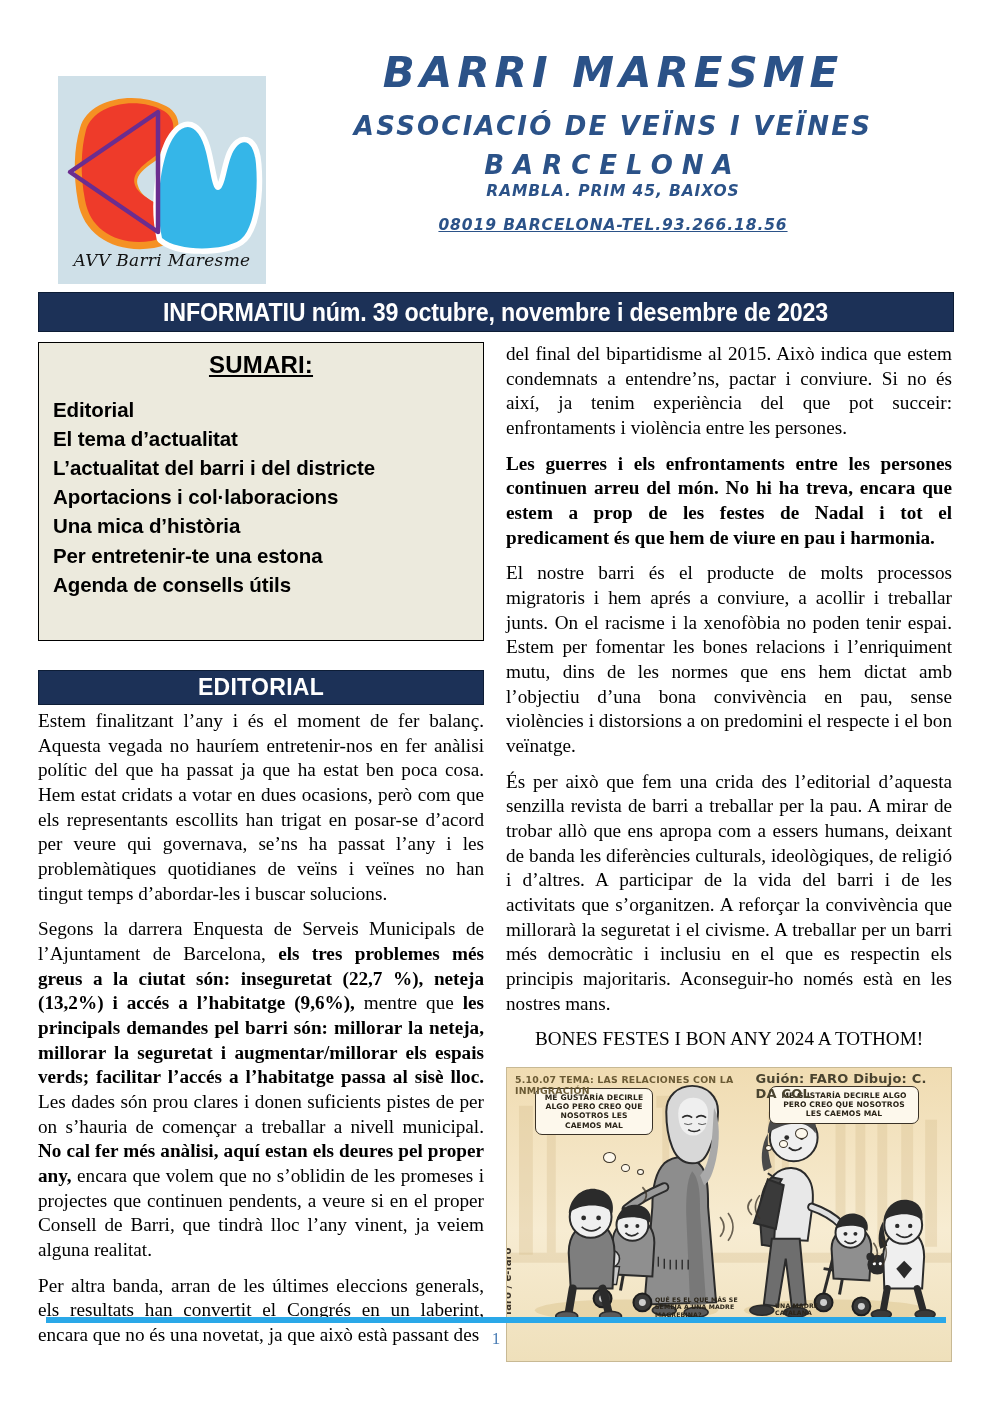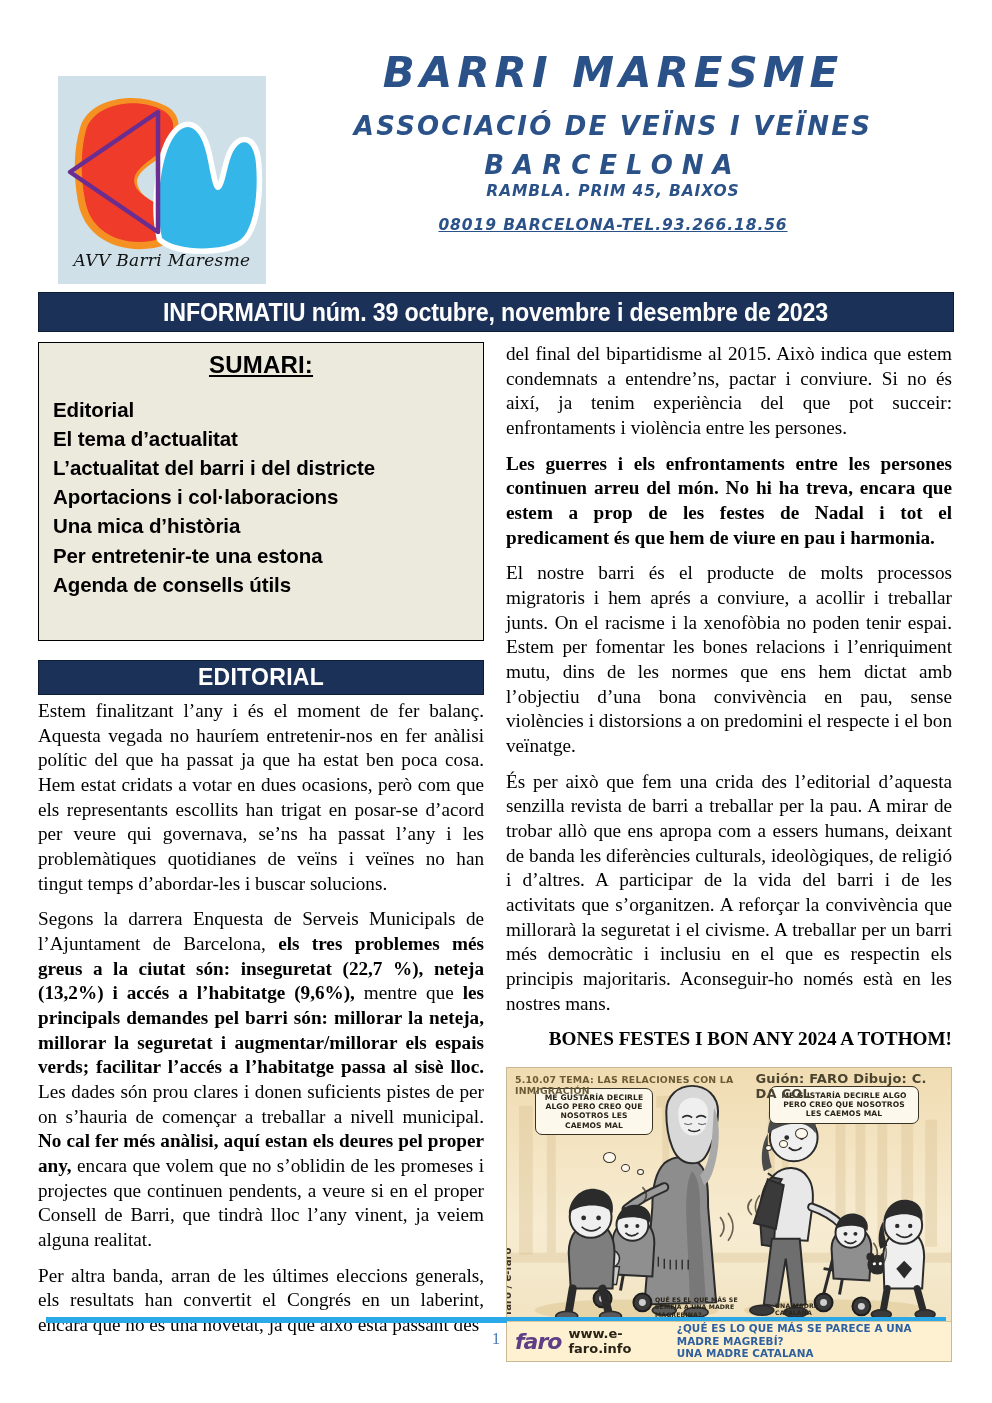--- a/index.html
+++ b/index.html
@@ -118,21 +118,21 @@
     height: 952px;
   }
   .col-left  { width: 446px; flex: 0 0 446px; }
   .col-right { width: 446px; flex: 0 0 446px; }
 
   
   .sumari-box {
     border: 1px solid #000;
     background: #eceadd;
     padding: 8px 14px 30px 14px;
-    margin-bottom: 19px;
+    margin-bottom: 29px;
     height: 299px;
   }
   .sumari-title {
     text-align: center;
     font-family: "Liberation Sans", sans-serif;
     font-weight: 700;
     font-size: 24px;
     text-decoration: underline;
     margin-bottom: 16px;
     letter-spacing: 0.2px;
@@ -172,23 +172,23 @@
     text-align: justify;
     margin: 0 0 11px 0;
     hyphens: manual;
   }
   p.body:last-child { margin-bottom: 8px; }
   p.body b, p.body strong { font-weight: 700; }
   p.allbold { font-weight: 700; }
   p.closing {
     font-family: "Liberation Serif", "DejaVu Serif", serif;
     font-size: 19.2px;
-    font-weight: 700;
+    font-weight: 400;
     margin: 0 0 10px 0;
-    text-align: right;
+    text-align: center;
     line-height: 1.2;
   }
 
   
   .cartoon {
     position: relative;
     width: 446px;
     height: 295px;
     background: #f3e5c6;
     border: 1px solid #c8b994;
@@ -599,28 +599,20 @@
         <div class="bubble right">ME GUSTARÍA DECIRLE ALGO PERO CREO QUE NOSOTROS LES CAEMOS MAL</div>
         <div class="bub-tail" style="top:60px;left:288px;width:13px;height:11px;"></div>
         <div class="bub-tail" style="top:72px;left:272px;width:9px;height:8px;"></div>
         <div class="bub-tail" style="top:77px;left:258px;width:7px;height:6px;"></div>
 
         <div class="small-cap" style="top:228px;left:148px;width:104px;">QUÉ ES EL QUE MÁS SE SEMEJA A UNA MADRE MAGREBINA?</div>
         <div class="small-cap" style="top:234px;left:268px;width:78px;">UNA MADRE CATALANA</div>
 
         <div class="sig-vert">faro / e-faro</div>
 
-        <div class="cartoon-footer">
-          <span class="faro-logo">faro</span>
-          <span class="faro-url">www.e-faro.info</span>
-          <span class="faro-caption">
-            <span>¿QUÉ ES LO QUE MÁS SE PARECE A UNA MADRE MAGREBÍ?</span><br>
-            <span>UNA MADRE CATALANA</span>
-          </span>
-        </div>
       </div>
     </div>
   </div>
 
   <div class="footer-rule"></div>
   <div class="page-num">1</div>
 
 </div>
 
 </body></html>

